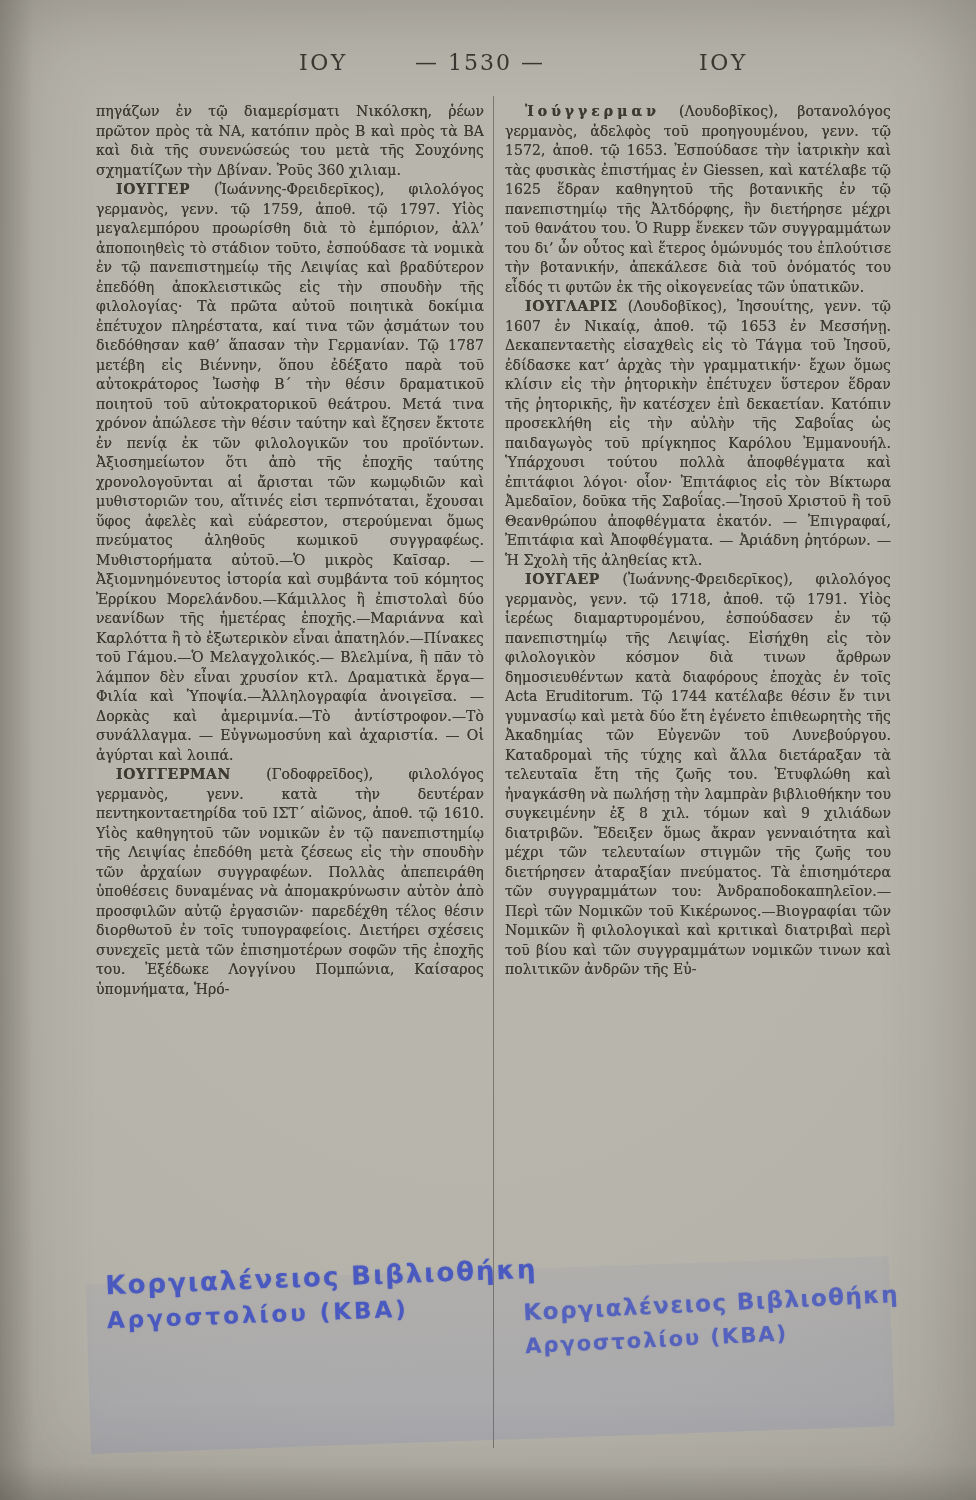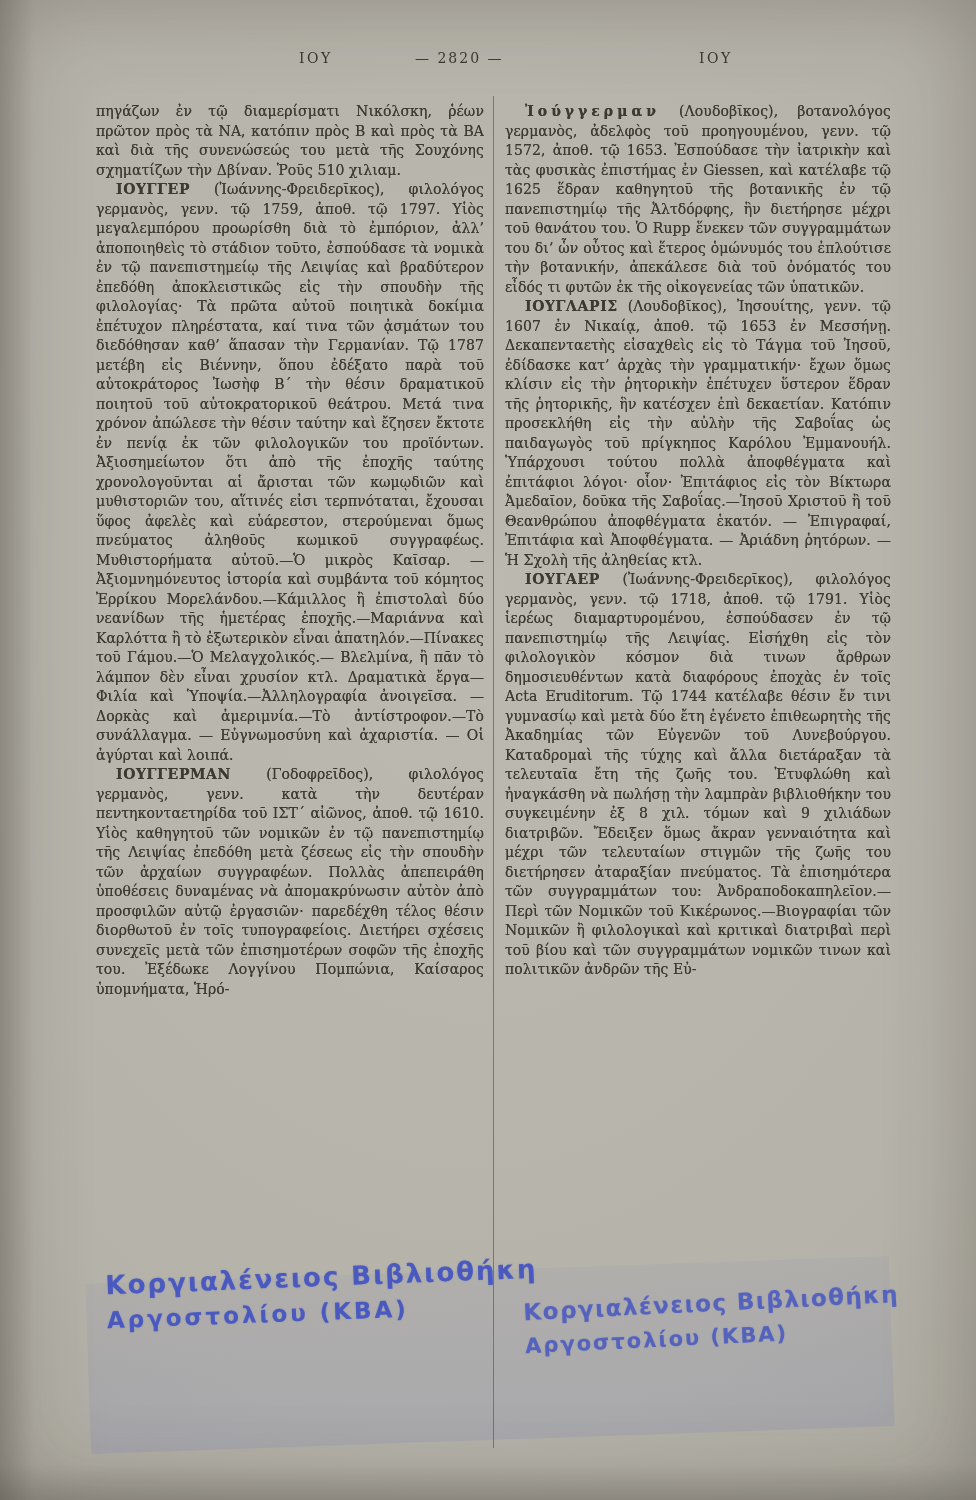--- a/index.html
+++ b/index.html
@@ -10,21 +10,21 @@
     background: #9d9a91;
     font-family: "DejaVu Serif", serif;
   }
   .page {
     position: absolute; inset: 0;
     background: radial-gradient(ellipse 120% 100% at 48% 40%,
       #bcb9b0 0%, #b5b2a9 55%, #a7a49b 85%, #96938a 100%);
     box-shadow: inset 0 0 90px rgba(50,45,38,.30);
   }
   
-  .header { position: absolute; top: 50px; left: 0; width: 100%; height: 26px; color: #39372f; font-size: 14px; }
+  .header { position: absolute; top: 50px; left: 0; width: 100%; height: 26px; color: #39372f; font-size: 22px; }
   .hdr { position: absolute; top: 0; letter-spacing: 2.5px; }
   .hdr-left   { left: 299px; }
   .hdr-center { left: 415px; letter-spacing: 2px; }
   .hdr-right  { left: 699px; }
   
   .divider {
     position: absolute; left: 493px; top: 96px;
     width: 1px; height: 1352px;
     background: rgba(72,68,58,.55);
   }
@@ -67,28 +67,28 @@
     pointer-events: none;
   }
 </style>
 </head>
 <body>
 
 <div class="page">
 
   <div class="header">
     <span class="hdr hdr-left">ΙΟΥ</span>
-    <span class="hdr hdr-center">— 2820 —</span>
+    <span class="hdr hdr-center">— 1530 —</span>
     <span class="hdr hdr-right">ΙΟΥ</span>
   </div>
 
   <div class="divider"></div>
 
   <div class="col col-left">
-      <p class="para cont">πηγάζων ἐν τῷ διαμερίσματι Νικόλσκη, ῥέων πρῶτον πρὸς τὰ ΝΑ, κατόπιν πρὸς Β καὶ πρὸς τὰ ΒΑ καὶ διὰ τῆς συνενώσεώς του μετὰ τῆς Σουχόνης σχηματίζων τὴν Δβίναν. Ῥοῦς 510 χιλιαμ.</p>
+      <p class="para cont">πηγάζων ἐν τῷ διαμερίσματι Νικόλσκη, ῥέων πρῶτον πρὸς τὰ ΝΑ, κατόπιν πρὸς Β καὶ πρὸς τὰ ΒΑ καὶ διὰ τῆς συνενώσεώς του μετὰ τῆς Σουχόνης σχηματίζων τὴν Δβίναν. Ῥοῦς 360 χιλιαμ.</p>
       <p class="para"><span class="headword">ΙΟΥΓΓΕΡ</span> (Ἰωάννης-Φρειδερῖκος), φιλολόγος γερμανὸς, γενν. τῷ 1759, ἀποθ. τῷ 1797. Υἱὸς μεγαλεμπόρου προωρίσθη διὰ τὸ ἐμπόριον, ἀλλ’ ἀποποιηθεὶς τὸ στάδιον τοῦτο, ἐσπούδασε τὰ νομικὰ ἐν τῷ πανεπιστημείῳ τῆς Λειψίας καὶ βραδύτερον ἐπεδόθη ἀποκλειστικῶς εἰς τὴν σπουδὴν τῆς φιλολογίας· Τὰ πρῶτα αὐτοῦ ποιητικὰ δοκίμια ἐπέτυχον πληρέστατα, καί τινα τῶν ᾀσμάτων του διεδόθησαν καθ’ ἅπασαν τὴν Γερμανίαν. Τῷ 1787 μετέβη εἰς Βιέννην, ὅπου ἐδέξατο παρὰ τοῦ αὐτοκράτορος Ἰωσὴφ Β΄ τὴν θέσιν δραματικοῦ ποιητοῦ τοῦ αὐτοκρατορικοῦ θεάτρου. Μετά τινα χρόνον ἀπώλεσε τὴν θέσιν ταύτην καὶ ἔζησεν ἔκτοτε ἐν πενίᾳ ἐκ τῶν φιλολογικῶν του προϊόντων. Ἀξιοσημείωτον ὅτι ἀπὸ τῆς ἐποχῆς ταύτης χρονολογοῦνται αἱ ἄρισται τῶν κωμῳδιῶν καὶ μυθιστοριῶν του, αἵτινές εἰσι τερπνόταται, ἔχουσαι ὕφος ἀφελὲς καὶ εὐάρεστον, στερούμεναι ὅμως πνεύματος ἀληθοῦς κωμικοῦ συγγραφέως. Μυθιστορήματα αὐτοῦ.—Ὁ μικρὸς Καῖσαρ. — Ἀξιομνημόνευτος ἱστορία καὶ συμβάντα τοῦ κόμητος Ἐρρίκου Μορελάνδου.—Κάμιλλος ἢ ἐπιστολαὶ δύο νεανίδων τῆς ἡμετέρας ἐποχῆς.—Μαριάννα καὶ Καρλόττα ἢ τὸ ἐξωτερικὸν εἶναι ἀπατηλόν.—Πίνακες τοῦ Γάμου.—Ὁ Μελαγχολικός.— Βλελμίνα, ἢ πᾶν τὸ λάμπον δὲν εἶναι χρυσίον κτλ. Δραματικὰ ἔργα—Φιλία καὶ Ὑποψία.—Ἀλληλογραφία ἀνοιγεῖσα. — Δορκὰς καὶ ἀμεριμνία.—Τὸ ἀντίστροφον.—Τὸ συνάλλαγμα. — Εὐγνωμοσύνη καὶ ἀχαριστία. — Οἱ ἀγύρται καὶ λοιπά.</p>
       <p class="para"><span class="headword">ΙΟΥΓΓΕΡΜΑΝ</span> (Γοδοφρεῖδος), φιλολόγος γερμανὸς, γενν. κατὰ τὴν δευτέραν πεντηκονταετηρίδα τοῦ ΙΣΤ΄ αἰῶνος, ἀποθ. τῷ 1610. Υἱὸς καθηγητοῦ τῶν νομικῶν ἐν τῷ πανεπιστημίῳ τῆς Λειψίας ἐπεδόθη μετὰ ζέσεως εἰς τὴν σπουδὴν τῶν ἀρχαίων συγγραφέων. Πολλὰς ἀπεπειράθη ὑποθέσεις δυναμένας νὰ ἀπομακρύνωσιν αὐτὸν ἀπὸ προσφιλῶν αὐτῷ ἐργασιῶν· παρεδέχθη τέλος θέσιν διορθωτοῦ ἐν τοῖς τυπογραφείοις. Διετήρει σχέσεις συνεχεῖς μετὰ τῶν ἐπισημοτέρων σοφῶν τῆς ἐποχῆς του. Ἐξέδωκε Λογγίνου Πομπώνια, Καίσαρος ὑπομνήματα, Ἡρό-</p>
     </div>
   <div class="col col-right">
       <p class="para"><span class="headword spaced">Ἰούγγερμαν</span> (Λουδοβῖκος), βοτανολόγος γερμανὸς, ἀδελφὸς τοῦ προηγουμένου, γενν. τῷ 1572, ἀποθ. τῷ 1653. Ἐσπούδασε τὴν ἰατρικὴν καὶ τὰς φυσικὰς ἐπιστήμας ἐν Giessen, καὶ κατέλαβε τῷ 1625 ἕδραν καθηγητοῦ τῆς βοτανικῆς ἐν τῷ πανεπιστημίῳ τῆς Ἀλτδόρφης, ἣν διετήρησε μέχρι τοῦ θανάτου του. Ὁ Rupp ἕνεκεν τῶν συγγραμμάτων του δι’ ὧν οὗτος καὶ ἕτερος ὁμώνυμός του ἐπλούτισε τὴν βοτανικήν, ἀπεκάλεσε διὰ τοῦ ὀνόματός του εἶδός τι φυτῶν ἐκ τῆς οἰκογενείας τῶν ὑπατικῶν.</p>
       <p class="para"><span class="headword">ΙΟΥΓΛΑΡΙΣ</span> (Λουδοβῖκος), Ἰησουίτης, γενν. τῷ 1607 ἐν Νικαίᾳ, ἀποθ. τῷ 1653 ἐν Μεσσήνῃ. Δεκαπενταετὴς εἰσαχθεὶς εἰς τὸ Τάγμα τοῦ Ἰησοῦ, ἐδίδασκε κατ’ ἀρχὰς τὴν γραμματικήν· ἔχων ὅμως κλίσιν εἰς τὴν ῥητορικὴν ἐπέτυχεν ὕστερον ἕδραν τῆς ῥητορικῆς, ἣν κατέσχεν ἐπὶ δεκαετίαν. Κατόπιν προσεκλήθη εἰς τὴν αὐλὴν τῆς Σαβοΐας ὡς παιδαγωγὸς τοῦ πρίγκηπος Καρόλου Ἐμμανουήλ. Ὑπάρχουσι τούτου πολλὰ ἀποφθέγματα καὶ ἐπιτάφιοι λόγοι· οἷον· Ἐπιτάφιος εἰς τὸν Βίκτωρα Ἀμεδαῖον, δοῦκα τῆς Σαβοΐας.—Ἰησοῦ Χριστοῦ ἢ τοῦ Θεανθρώπου ἀποφθέγματα ἑκατόν. — Ἐπιγραφαί, Ἐπιτάφια καὶ Ἀποφθέγματα. — Ἀριάδνη ῥητόρων. — Ἡ Σχολὴ τῆς ἀληθείας κτλ.</p>
       <p class="para"><span class="headword">ΙΟΥΓΑΕΡ</span> (Ἰωάννης-Φρειδερῖκος), φιλολόγος γερμανὸς, γενν. τῷ 1718, ἀποθ. τῷ 1791. Υἱὸς ἱερέως διαμαρτυρομένου, ἐσπούδασεν ἐν τῷ πανεπιστημίῳ τῆς Λειψίας. Εἰσήχθη εἰς τὸν φιλολογικὸν κόσμον διὰ τινων ἄρθρων δημοσιευθέντων κατὰ διαφόρους ἐποχὰς ἐν τοῖς Acta Eruditorum. Τῷ 1744 κατέλαβε θέσιν ἔν τινι γυμνασίῳ καὶ μετὰ δύο ἔτη ἐγένετο ἐπιθεωρητὴς τῆς Ἀκαδημίας τῶν Εὐγενῶν τοῦ Λυνεβούργου. Καταδρομαὶ τῆς τύχης καὶ ἄλλα διετάραξαν τὰ τελευταῖα ἔτη τῆς ζωῆς του. Ἐτυφλώθη καὶ ἠναγκάσθη νὰ πωλήσῃ τὴν λαμπρὰν βιβλιοθήκην του συγκειμένην ἐξ 8 χιλ. τόμων καὶ 9 χιλιάδων διατριβῶν. Ἔδειξεν ὅμως ἄκραν γενναιότητα καὶ μέχρι τῶν τελευταίων στιγμῶν τῆς ζωῆς του διετήρησεν ἀταραξίαν πνεύματος. Τὰ ἐπισημότερα τῶν συγγραμμάτων του: Ἀνδραποδοκαπηλεῖον.—Περὶ τῶν Νομικῶν τοῦ Κικέρωνος.—Βιογραφίαι τῶν Νομικῶν ἢ φιλολογικαὶ καὶ κριτικαὶ διατριβαὶ περὶ τοῦ βίου καὶ τῶν συγγραμμάτων νομικῶν τινων καὶ πολιτικῶν ἀνδρῶν τῆς Εὐ-</p>
     </div>
 
   <div class="stamp-band"></div>

